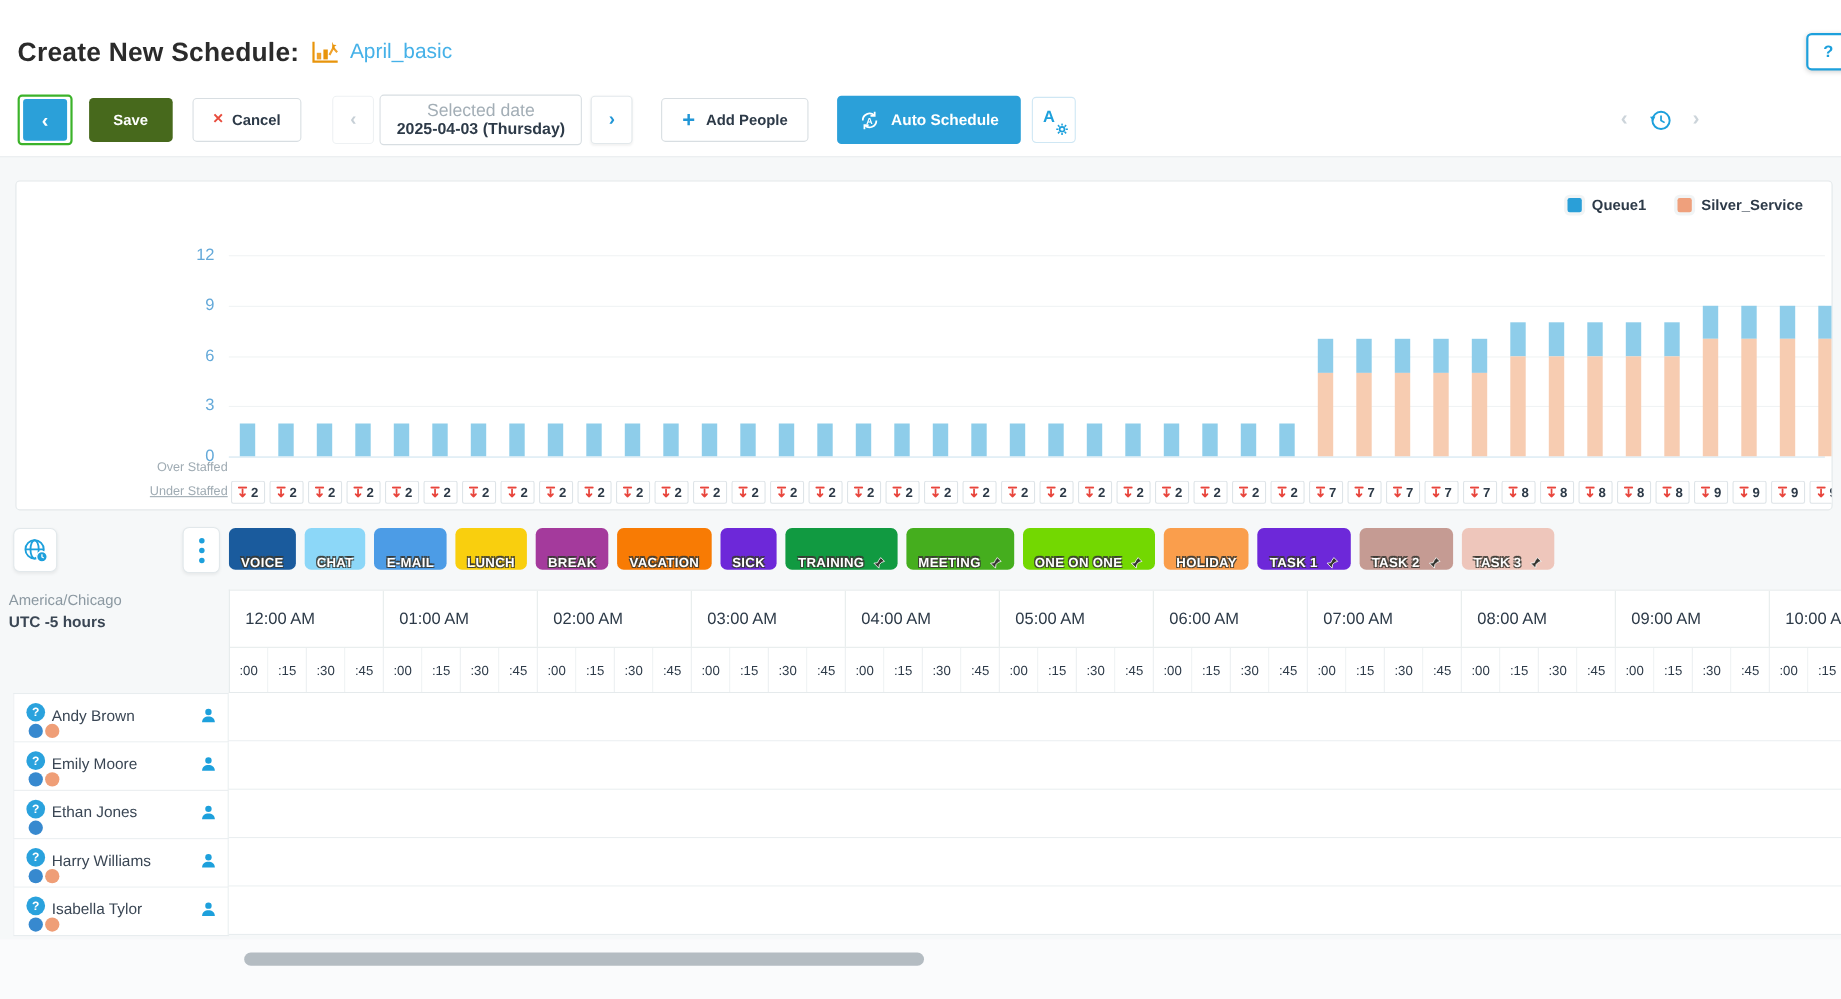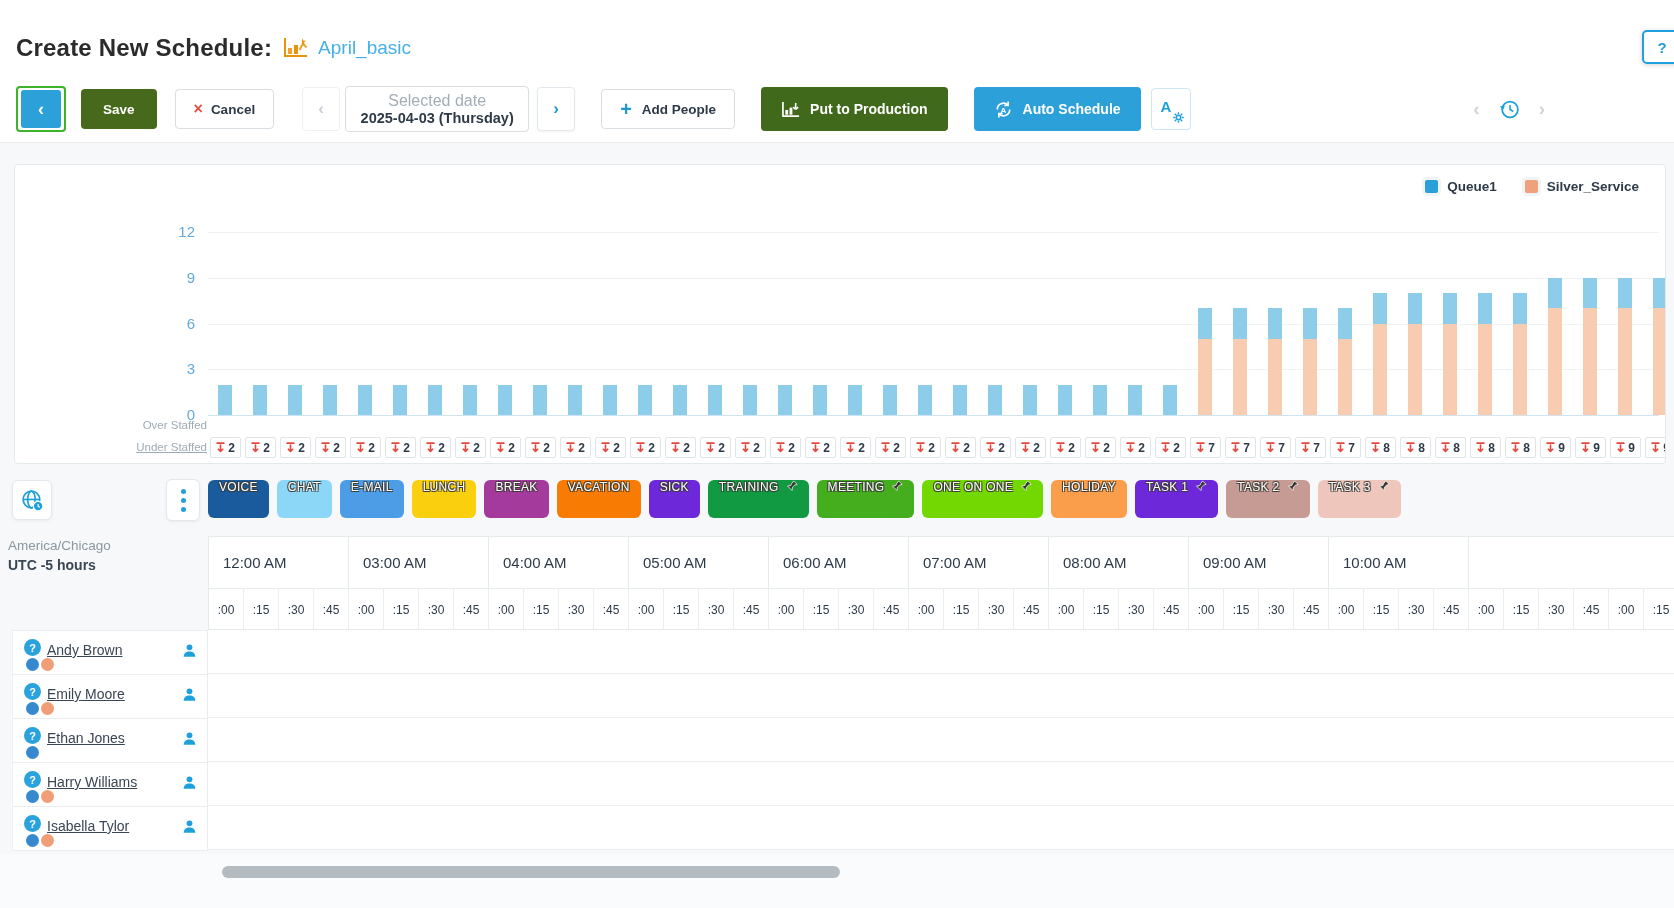--- a/index.html
+++ b/index.html
@@ -56,40 +56,40 @@
   .bar-col{position:absolute;bottom:0;width:14px;display:flex;flex-direction:column;justify-content:flex-end;}
   .staff-label{position:absolute;left:40px;width:152px;text-align:right;font-size:11.5px;color:#9fabb3;}
   .under-row{position:absolute;left:193px;top:272px;right:0;height:22px;overflow:hidden;}
   .ubox{position:absolute;top:0;width:31px;height:21px;background:#fff;border:1px solid #dee4e8;border-radius:2px;box-sizing:border-box;display:flex;align-items:center;justify-content:center;gap:3px;}
   .ubox .num{font-size:12px;font-weight:700;color:#2d3a48;}
 
   
   .dots-btn{position:absolute;left:166px;top:455px;width:32px;height:40px;background:#fff;border:1px solid #e2e8eb;border-radius:6px;display:flex;flex-direction:column;align-items:center;justify-content:center;gap:4px;box-shadow:0 1px 3px rgba(0,0,0,.06);cursor:pointer;}
   .dots-btn i{width:5px;height:5px;border-radius:50%;background:#1da0dc;}
   .tags{position:absolute;left:208px;top:455px;right:0;height:40px;display:flex;gap:8px;align-items:center;overflow:hidden;}
-  .tag{height:38px;border-radius:6px;padding:0 11px;display:flex;align-items:flex-start;gap:7px;color:#fff;font-weight:400;font-size:12px;letter-spacing:.3px;cursor:pointer;flex:none;
+  .tag{height:38px;border-radius:6px;padding:0 11px;display:flex;align-items:flex-end;gap:7px;color:#fff;font-weight:700;font-size:12px;letter-spacing:.3px;cursor:pointer;flex:none;
        text-shadow:-1px -1px 0 rgba(58,58,52,.85),1px -1px 0 rgba(58,58,52,.85),-1px 1px 0 rgba(58,58,52,.85),1px 1px 0 rgba(58,58,52,.85);}
 
   
   .globe-btn{position:absolute;left:12px;top:456px;width:38px;height:38px;background:#fff;border:1px solid #e2e8eb;border-radius:6px;display:flex;align-items:center;justify-content:center;cursor:pointer;box-shadow:0 1px 3px rgba(0,0,0,.06);}
   .tz-region{position:absolute;left:8px;top:514px;font-size:13.5px;color:#8b98a1;}
   .tz-offset{position:absolute;left:8px;top:533px;font-size:14px;font-weight:700;color:#3a4654;}
 
   
   .time-grid{position:absolute;left:208px;top:512px;right:0;height:94px;overflow:hidden;background:#fff;border-top:1px solid #e5eaec;border-left:1px solid #e5eaec;border-bottom:1px solid #e5eaec;box-sizing:border-box;}
   .hour-row{position:absolute;top:0;left:0;height:51px;display:flex;}
   .hour-cell{width:140px;box-sizing:border-box;border-right:1px solid #e5eaec;display:flex;align-items:center;padding-left:14px;font-size:15px;color:#2d3a48;background:#fff;flex:none;}
   .q-row{position:absolute;top:51px;left:0;height:42px;display:flex;border-top:1px solid #e5eaec;}
   .q-cell{width:35px;box-sizing:border-box;border-right:1px solid #eceff1;display:flex;align-items:center;justify-content:center;font-size:12px;color:#2d3a48;background:#fff;flex:none;}
 
   
   .emp-col{position:absolute;left:12px;top:606px;width:196px;border-top:1px solid #e8edef;}
   .emp-row{height:44px;box-sizing:border-box;background:#fff;border-bottom:1px solid #e8edef;border-left:1px solid #eef1f3;border-right:1px solid #e8edef;position:relative;cursor:pointer;}
   .qmark{position:absolute;left:11px;top:8px;width:17px;height:17px;border-radius:50%;background:#2aa2dd;color:#fff;font-size:11px;font-weight:700;display:flex;align-items:center;justify-content:center;}
-  .emp-name{position:absolute;left:34px;top:11px;font-size:14px;color:#3a4654;text-decoration:underline;}
+  .emp-name{position:absolute;left:34px;top:11px;font-size:14px;color:#3a4654;}
   .emp-dots{position:absolute;left:13px;top:27px;display:flex;gap:2px;}
   .dot{width:13px;height:13px;border-radius:50%;}
   .dot.blue{background:#3789cf;}
   .dot.orange{background:#ef9e77;}
   .emp-person{position:absolute;right:10px;top:12px;display:flex;}
   .grid-body{position:absolute;left:208px;top:606px;right:0;}
   .schedule-row{height:44px;box-sizing:border-box;background:#fff;border-bottom:1px solid #e8edef;}
 
   .hscroll{position:absolute;left:222px;top:842px;width:618px;height:12px;border-radius:6px;background:#b4bcc2;cursor:pointer;}
 </style>
@@ -128,31 +128,20 @@
     </div>
     <div class="btn nav-btn prev">‹</div>
     <div class="date-box">
       <span class="date-label">Selected date</span>
       <span class="date-value">2025-04-03 (Thursday)</span>
     </div>
     <div class="btn nav-btn next">›</div>
     <div class="btn add-people">
       <span class="plus">+</span>
       <span>Add People</span>
-    </div>
-    <div class="btn prod-btn">
-      <span style="display:flex;">
-        <svg width="19" height="17" viewBox="0 0 20 18">
-            <path d="M2 1 V16 H19" stroke="#fff" stroke-width="1.8" fill="none"></path>
-            <rect x="4.5" y="9.5" width="3" height="5" fill="#fff"></rect>
-            <rect x="9" y="7" width="3" height="7.5" fill="#fff"></rect>
-            <path d="M15.5 2 V9 M15.5 9 L12.9 6.5 M15.5 9 L18.1 6.5" stroke="#fff" stroke-width="1.7" fill="none"></path>
-          </svg>
-      </span>
-      <span>Put to Production</span>
     </div>
     <div class="btn auto-btn">
       <span style="display:flex;">
         <svg width="19" height="19" viewBox="0 0 20 20">
             <path d="M3.5 10 A6.5 6.5 0 0 1 14.5 5.2" stroke="#fff" stroke-width="1.7" fill="none"></path>
             <path d="M14.9 1.6 V5.6 H10.9" stroke="#fff" stroke-width="1.7" fill="none"></path>
             <path d="M16.5 10 A6.5 6.5 0 0 1 5.5 14.8" stroke="#fff" stroke-width="1.7" fill="none"></path>
             <path d="M5.1 18.4 V14.4 H9.1" stroke="#fff" stroke-width="1.7" fill="none"></path>
             <text x="10" y="13.2" font-size="8.5" font-weight="bold" fill="#fff" text-anchor="middle" font-family="Liberation Sans, sans-serif">A</text>
           </svg>
@@ -730,20 +719,22 @@
           <path d="M17.4 15.3 V17.6 L19 18.5" stroke="#fff" stroke-width="1.1" fill="none"></path>
         </svg>
     </span>
   </div>
   <div class="tz-region">America/Chicago</div>
   <div class="tz-offset">UTC -5 hours</div>
 
   <div class="time-grid">
     <div class="hour-row" id="hour-row">
         <div class="hour-cell">12:00 AM</div>
+        <div class="hour-cell">01:00 AM</div>
+        <div class="hour-cell">02:00 AM</div>
         <div class="hour-cell">03:00 AM</div>
         <div class="hour-cell">04:00 AM</div>
         <div class="hour-cell">05:00 AM</div>
         <div class="hour-cell">06:00 AM</div>
         <div class="hour-cell">07:00 AM</div>
         <div class="hour-cell">08:00 AM</div>
         <div class="hour-cell">09:00 AM</div>
         <div class="hour-cell">10:00 AM</div>
       </div>
     <div class="q-row" id="q-row">

